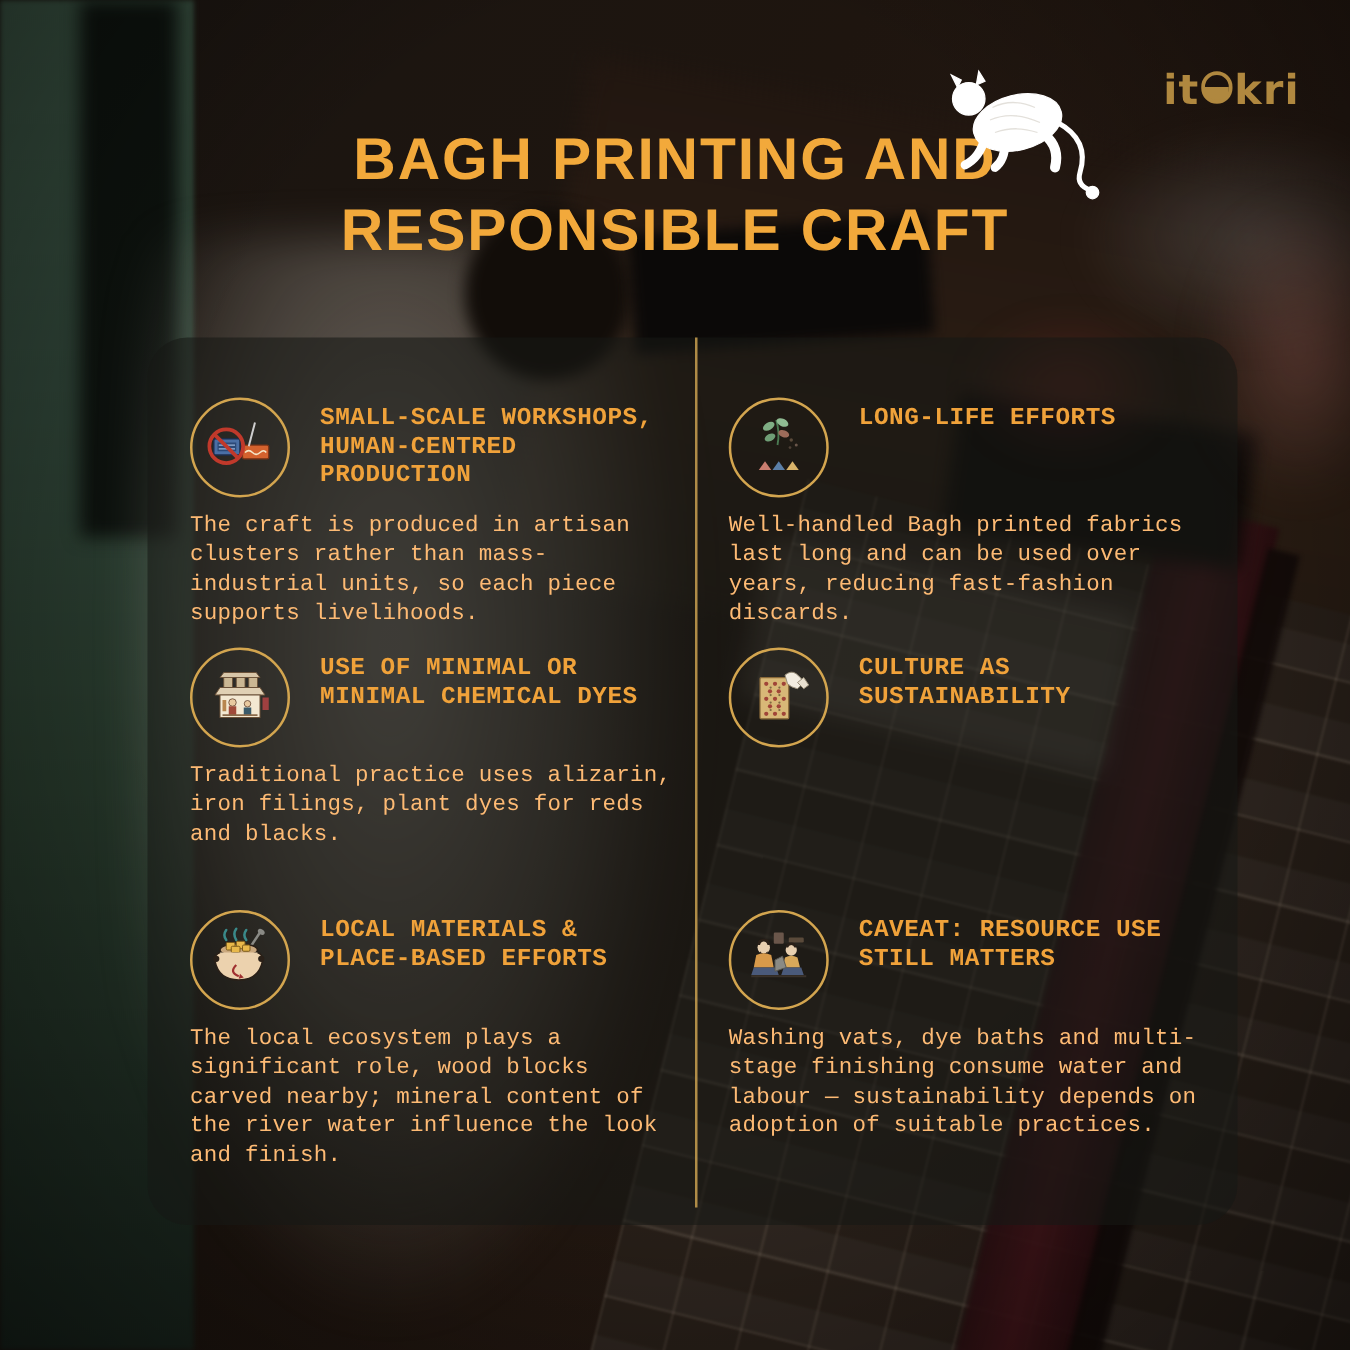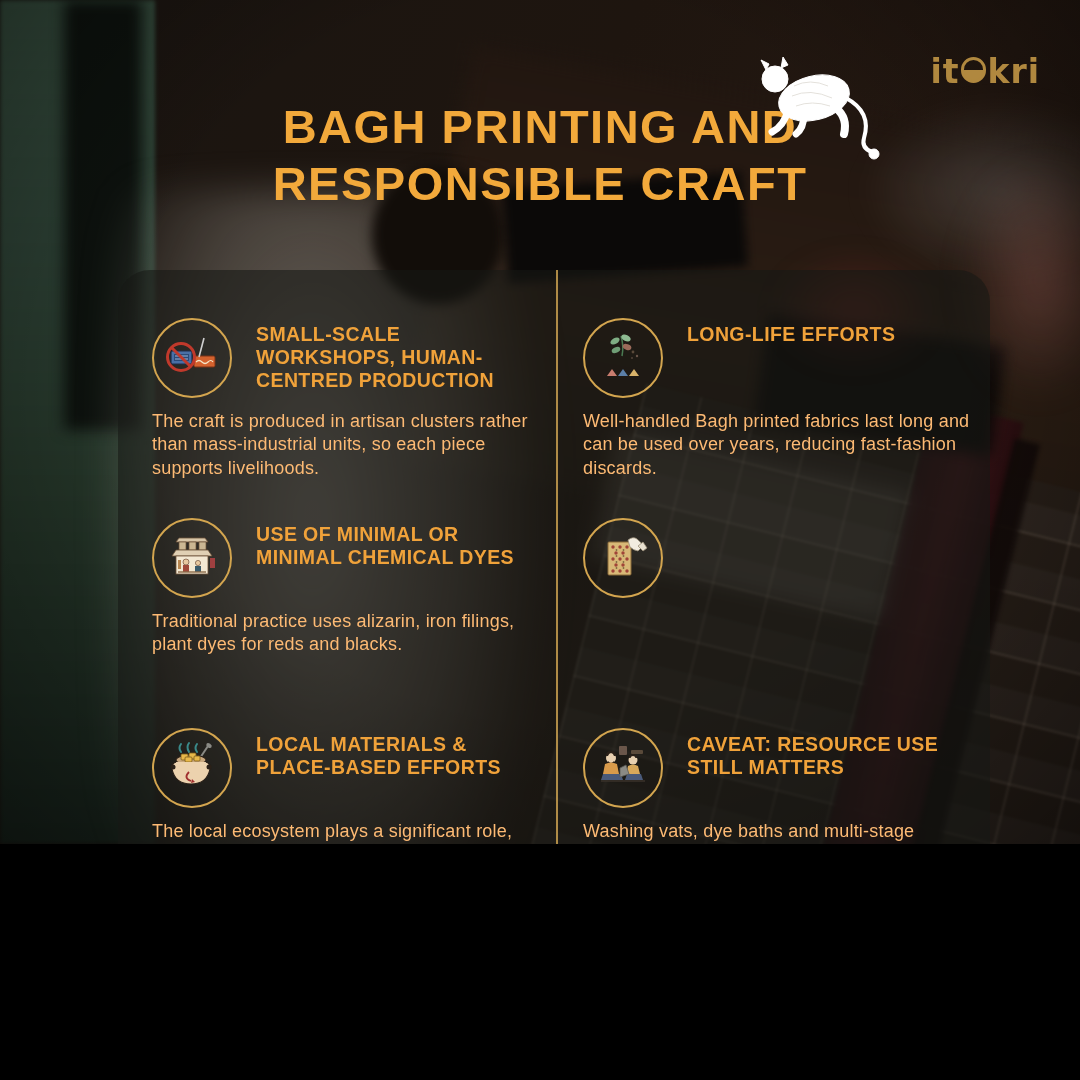--- a/index.html
+++ b/index.html
@@ -1,17 +1,17 @@
 <!DOCTYPE html>
 <html><head>
 <meta charset="utf-8">
 <style>
   html,body{margin:0;padding:0;background:#000;}
   .canvas{
-    position:relative;width:1080px;height:844px;overflow:hidden;
+    position:relative;width:1080px;height:1080px;overflow:hidden;
     background:#17110d;font-family:"Liberation Sans",sans-serif;
     -webkit-font-smoothing:antialiased;
   }
   
   .bg{position:absolute;inset:0;}
   .bg *{position:absolute;}
   .bg-base{inset:0;background:linear-gradient(118deg,#1a1511 0%,#1e150f 42%,#241811 68%,#1a120d 100%);}
   .bg-wall{left:0;top:0;width:155px;height:100%;
     background:linear-gradient(180deg,#354c3d 0%,#2d4135 28%,#253629 58%,#1a261e 100%);filter:blur(2px);}
   .bg-door{left:64px;top:0;width:78px;height:430px;background:#0d120e;filter:blur(7px);}
@@ -48,21 +48,21 @@
     font-size:33px;letter-spacing:1px;font-family:"DejaVu Sans",sans-serif;}
   .logo .o{display:inline-block;width:0.60em;height:0.60em;border:3px solid #b0883f;border-radius:50%;
     background:linear-gradient(to top,#b0883f 50%,transparent 50%);vertical-align:baseline;margin:0 1px;}
   .title{position:absolute;top:98px;left:0;width:100%;text-align:center;color:#f2a93b;
     font-weight:bold;font-size:47px;line-height:1.22;letter-spacing:1.5px;}
   .animal{position:absolute;left:748px;top:52px;width:136px;height:116px;z-index:5;}
   
   .panel{position:absolute;left:118px;top:270px;width:872px;height:710px;border-radius:32px;
     background:rgba(23,24,20,0.58);}
   .divider{position:absolute;left:438px;top:0;width:2px;height:696px;background:rgba(201,160,80,0.85);}
-  .cell{position:absolute;}
+  .cell{position:absolute;font-family:Liberation Mono, monospace;}
   .c00{left:34px;top:48px;width:392px;}
   .c01{left:465px;top:48px;width:398px;}
   .c10{left:34px;top:248px;width:392px;}
   .c11{left:465px;top:248px;width:398px;}
   .c20{left:34px;top:458px;width:392px;}
   .c21{left:465px;top:458px;width:398px;}
   .cell-head{display:flex;gap:24px;align-items:flex-start;min-height:80px;}
   .icon-circle{flex:0 0 80px;width:80px;height:80px;border:2px solid #d3a54f;border-radius:50%;
     box-sizing:border-box;display:flex;align-items:center;justify-content:center;}
   .cell-title{color:#f0a23a;font-weight:bold;font-size:19.5px;line-height:1.17;letter-spacing:0.4px;
@@ -219,20 +219,21 @@
                 <circle cx="28.5" cy="26" r="0.9"></circle>
               <circle cx="21.5" cy="32" r="0.9"></circle>
                 <circle cx="28.5" cy="32" r="0.9"></circle>
               <circle cx="21.5" cy="38" r="0.9"></circle>
                 <circle cx="28.5" cy="38" r="0.9"></circle>
             </g>
             <path d="M33 10 q5 -4 9 -1 q4 3 6 7 l-5 5 q-5 -1 -8 -4 z" fill="#f2ece0" stroke="#9a8f7a" stroke-width="0.8"></path>
             <path d="M43 16 l5 5 4 -3 -4 -6 z" fill="#e8e0d0" stroke="#9a8f7a" stroke-width="0.8"></path>
           </svg>
         </div>
+        <div class="cell-title">CULTURE AS SUSTAINABILITY</div>
       </div>
     </div>
 
     <div class="cell c20">
       <div class="cell-head">
         <div class="icon-circle">
           <svg width="56" height="56" viewBox="0 0 56 56">
             <path d="M17 4 q-3 4 0 8" fill="none" stroke="#3a8a8a" stroke-width="2" stroke-linecap="round"></path>
             <path d="M25 3 q-3 4 0 9" fill="none" stroke="#3a8a8a" stroke-width="2" stroke-linecap="round"></path>
             <path d="M33 4 q-3 4 0 8" fill="none" stroke="#3a8a8a" stroke-width="2" stroke-linecap="round"></path>

